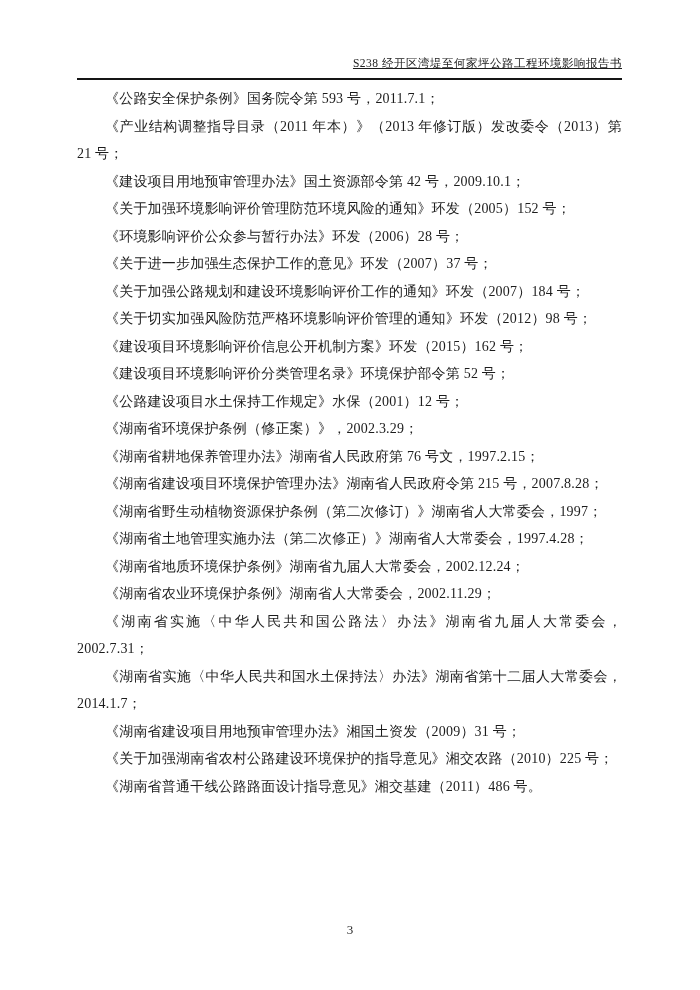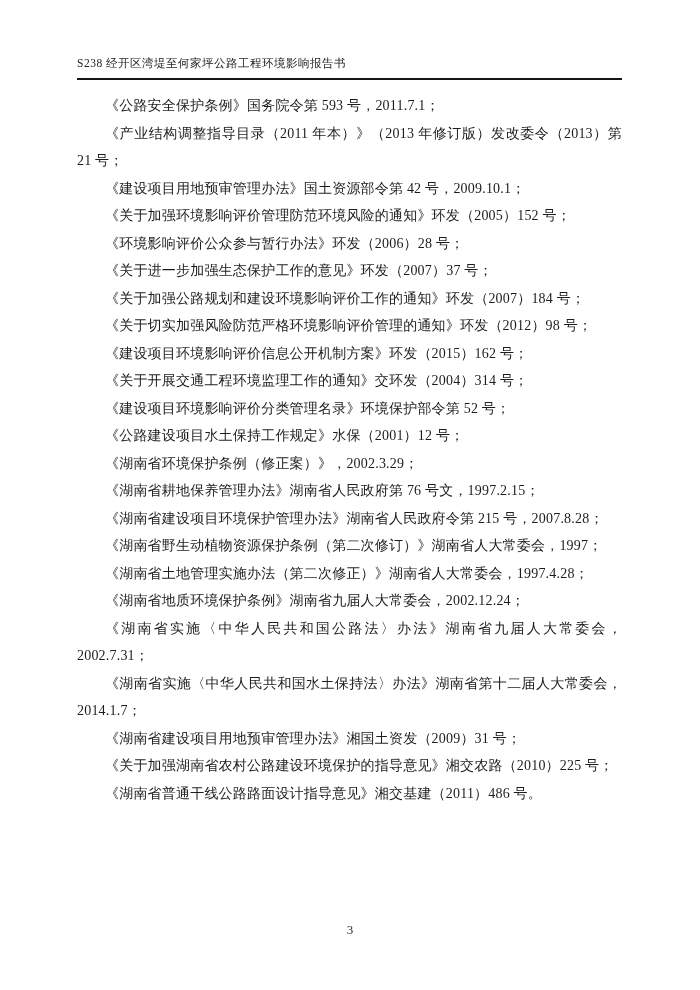--- a/index.html
+++ b/index.html
@@ -13,38 +13,40 @@
     height: 990px;
     margin: 0 auto;
     background: #ffffff;
     color: #1c1c1c;
     font-family: "Liberation Serif", "DejaVu Serif", serif;
     overflow: hidden;
     box-sizing: border-box;
     padding: 54px 78px 0 77px;
   }
   .header {
+    text-align: right;
     line-height: 16px;
     height: 18px;
+    text-decoration: underline;
   }
   .header-title {
     font-size: 11.5px;
     letter-spacing: 0.5px;
     color: #222222;
     white-space: nowrap;
   }
   .header-rule {
     margin-top: 6px;
     border: none;
     border-top: 2px solid #151515;
     height: 0;
     width: 100%;
   }
   .content {
-    margin-top: 12px;
+    margin-top: 5px;
   }
   .content p.ref-item {
     margin: 0;
     font-size: 14px;
     line-height: 27.5px;
     text-indent: 2em;
     text-align: justify;
     letter-spacing: 0.2px;
     color: #1c1c1c;
   }
@@ -71,29 +73,29 @@
   <div class="content">
       <p class="ref-item">《公路安全保护条例》国务院令第 593 号，2011.7.1；</p>
       <p class="ref-item">《产业结构调整指导目录（2011 年本）》（2013 年修订版）发改委令（2013）第 21 号；</p>
       <p class="ref-item">《建设项目用地预审管理办法》国土资源部令第 42 号，2009.10.1；</p>
       <p class="ref-item">《关于加强环境影响评价管理防范环境风险的通知》环发（2005）152 号；</p>
       <p class="ref-item">《环境影响评价公众参与暂行办法》环发（2006）28 号；</p>
       <p class="ref-item">《关于进一步加强生态保护工作的意见》环发（2007）37 号；</p>
       <p class="ref-item">《关于加强公路规划和建设环境影响评价工作的通知》环发（2007）184 号；</p>
       <p class="ref-item">《关于切实加强风险防范严格环境影响评价管理的通知》环发（2012）98 号；</p>
       <p class="ref-item">《建设项目环境影响评价信息公开机制方案》环发（2015）162 号；</p>
-      <p class="ref-item">《关于开展交通工程环境监理工作的通知》交环发（2004）314 号；</p>
       <p class="ref-item">《建设项目环境影响评价分类管理名录》环境保护部令第 52 号；</p>
       <p class="ref-item">《公路建设项目水土保持工作规定》水保（2001）12 号；</p>
       <p class="ref-item">《湖南省环境保护条例（修正案）》，2002.3.29；</p>
       <p class="ref-item">《湖南省耕地保养管理办法》湖南省人民政府第 76 号文，1997.2.15；</p>
       <p class="ref-item">《湖南省建设项目环境保护管理办法》湖南省人民政府令第 215 号，2007.8.28；</p>
       <p class="ref-item">《湖南省野生动植物资源保护条例（第二次修订）》湖南省人大常委会，1997；</p>
       <p class="ref-item">《湖南省土地管理实施办法（第二次修正）》湖南省人大常委会，1997.4.28；</p>
       <p class="ref-item">《湖南省地质环境保护条例》湖南省九届人大常委会，2002.12.24；</p>
+      <p class="ref-item">《湖南省农业环境保护条例》湖南省人大常委会，2002.11.29；</p>
       <p class="ref-item">《湖南省实施〈中华人民共和国公路法〉办法》湖南省九届人大常委会，2002.7.31；</p>
       <p class="ref-item">《湖南省实施〈中华人民共和国水土保持法〉办法》湖南省第十二届人大常委会，2014.1.7；</p>
       <p class="ref-item">《湖南省建设项目用地预审管理办法》湘国土资发（2009）31 号；</p>
       <p class="ref-item">《关于加强湖南省农村公路建设环境保护的指导意见》湘交农路（2010）225 号；</p>
       <p class="ref-item">《湖南省普通干线公路路面设计指导意见》湘交基建（2011）486 号。</p>
     </div>
   <div class="footer">
     <span class="page-number">3</span>
   </div>
 </div>

